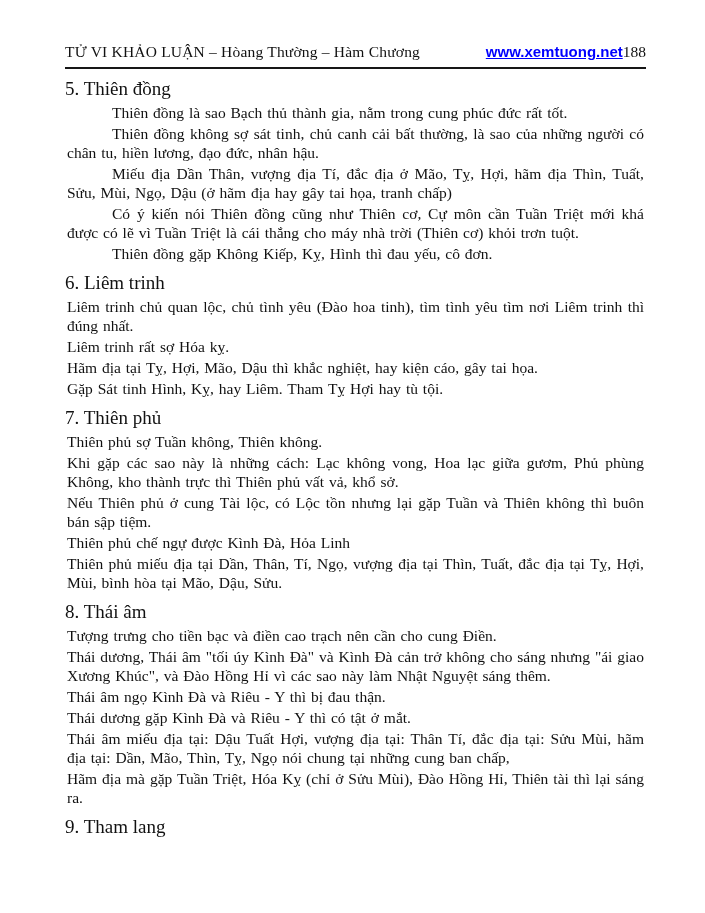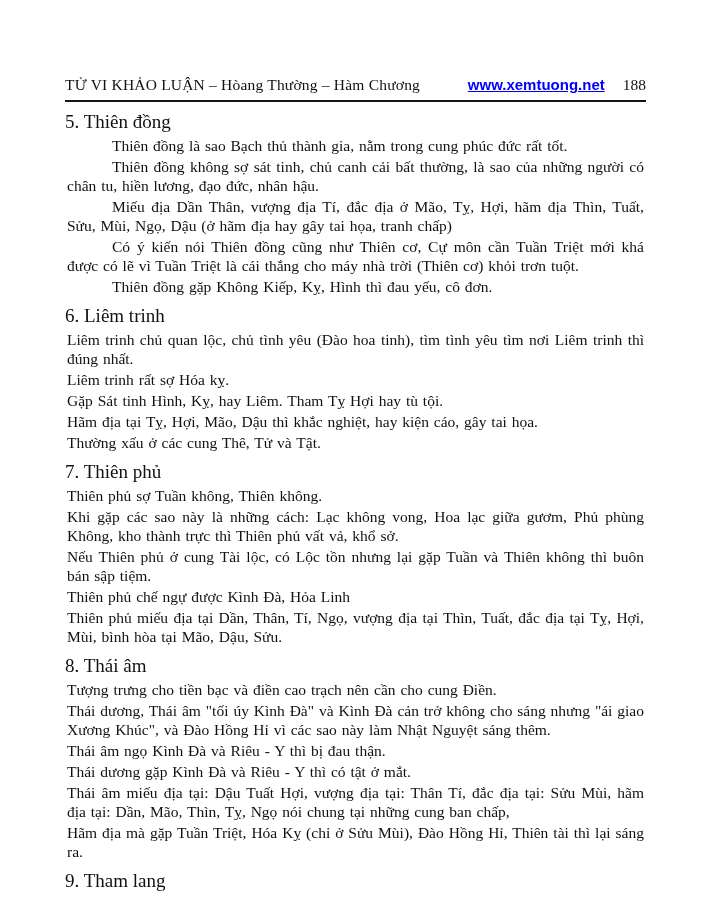--- a/index.html
+++ b/index.html
@@ -23,26 +23,24 @@
   .page-header {
     display: flex;
     justify-content: space-between;
     align-items: baseline;
     font-size: 15.5px;
     line-height: 20px;
     white-space: nowrap;
   }
   .header-title {
     letter-spacing: 0.2px;
-    margin-top: 33px;
   }
   .header-right {
     display: flex;
     align-items: flex-start;
-    gap: 18px;
   }
   .header-link {
     font-family: "Liberation Sans", "DejaVu Sans", sans-serif;
     font-weight: bold;
     font-size: 15px;
     text-decoration: underline;
     cursor: pointer;
   }
   .page-number {
     font-size: 15.5px;
@@ -87,23 +85,22 @@
         <p class="para">Thiên đồng là sao Bạch thủ thành gia, nằm trong cung phúc đức rất tốt.</p>
         <p class="para">Thiên đồng không sợ sát tinh, chủ canh cải bất thường, là sao của những người có chân tu, hiền lương, đạo đức, nhân hậu.</p>
         <p class="para">Miếu địa Dần Thân, vượng địa Tí,  đắc địa ở Mão, Tỵ, Hợi, hãm địa Thìn, Tuất, Sửu, Mùi, Ngọ, Dậu (ở hãm địa hay gây tai họa, tranh chấp)</p>
         <p class="para">Có ý kiến nói Thiên đồng cũng như Thiên cơ, Cự môn cần Tuần Triệt mới khá được có lẽ vì Tuần Triệt là cái thắng cho máy nhà trời (Thiên cơ) khỏi trơn tuột.</p>
         <p class="para">Thiên đồng gặp Không Kiếp, Kỵ, Hình thì đau yếu, cô đơn.</p>
       </section>
       <section class="section">
         <h2 class="section-heading">6. Liêm trinh</h2>
         <p class="para">Liêm trinh chủ quan lộc, chủ tình yêu (Đào hoa tinh), tìm tình yêu tìm nơi Liêm trinh thì đúng nhất.</p>
         <p class="para">Liêm trinh rất sợ Hóa kỵ.</p>
+        <p class="para">Hãm địa tại Tỵ, Hợi, Mão, Dậu thì khắc nghiệt, hay kiện cáo, gây tai họa.</p>
         <p class="para">Gặp Sát tinh Hình, Kỵ, hay Liêm. Tham Tỵ Hợi hay tù tội.</p>
-        <p class="para">Hãm địa tại Tỵ, Hợi, Mão, Dậu thì khắc nghiệt, hay kiện cáo, gây tai họa.</p>
-        <p class="para">Thường xấu ở các cung Thê, Tử và Tật.</p>
       </section>
       <section class="section">
         <h2 class="section-heading">7. Thiên phủ</h2>
         <p class="para">Thiên phủ sợ Tuần không, Thiên không.</p>
         <p class="para">Khi gặp các sao này là những cách: Lạc không vong, Hoa lạc giữa gươm, Phủ phùng Không, kho thành trực thì Thiên phủ vất vả, khổ sở.</p>
         <p class="para">Nếu Thiên phủ ở cung Tài lộc, có Lộc tồn nhưng lại gặp Tuần  và Thiên không thì buôn bán sập tiệm.</p>
         <p class="para">Thiên phủ chế ngự được Kình Đà, Hỏa Linh</p>
         <p class="para">Thiên phủ miếu địa tại Dần, Thân, Tí, Ngọ, vượng địa tại  Thìn, Tuất,  đắc địa tại Tỵ, Hợi, Mùi, bình hòa tại Mão, Dậu, Sửu.</p>
       </section>
       <section class="section">

